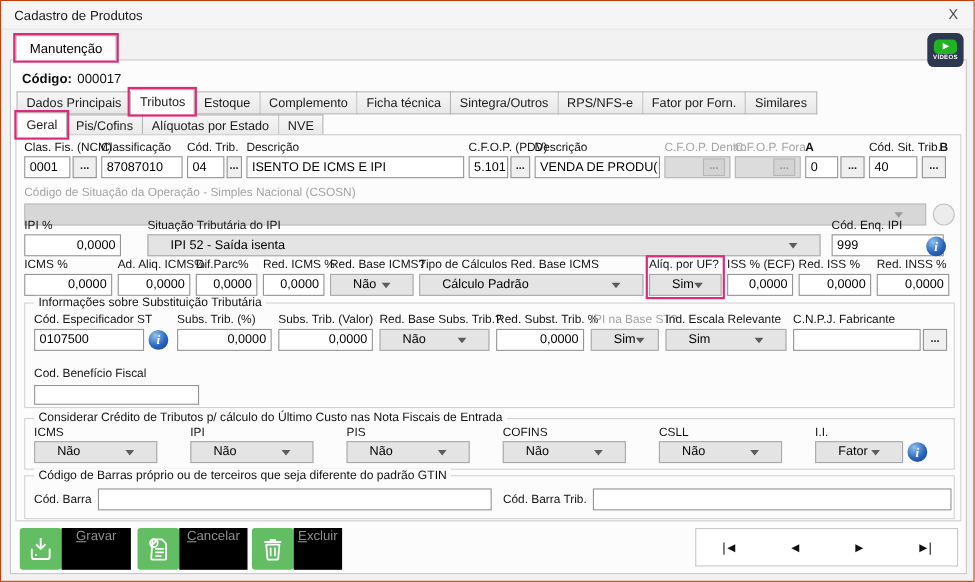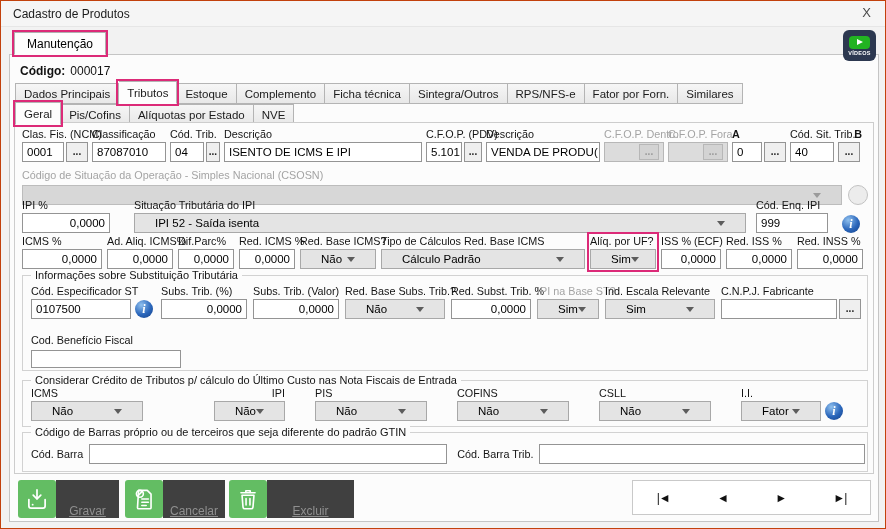--- a/index.html
+++ b/index.html
@@ -84,22 +84,22 @@
   .group { position:absolute; border:1px solid #d2d2d2; background:#fcfcfc; }
   .gtitle { position:absolute; top:-7px; left:8px; background:#fcfcfc; padding:0 4px;
             font-size:11px; color:#141414; white-space:nowrap; }
 
   .inline-row { display:flex; align-items:center; gap:6px; }
 
   
   .fbtn { position:absolute; display:flex; height:38px; cursor:pointer; }
   .fbtn .ic { width:38px; height:38px; background:#63bd63; border-radius:3px; display:flex;
               align-items:center; justify-content:center; flex:none; }
-  .fbtn .tx { background:#404040; flex:1; display:flex; align-items:flex-end; justify-content:center;
-              font-size:12px; color:#8f8f8f;text-decoration:underline; }
+  .fbtn .tx { background:#000000; flex:1; display:flex; align-items:flex-start; justify-content:center;
+              font-size:12px; color:#8f8f8f; }
   .fbtn .tx span { display:block; }
   .fbtn .tx span::first-letter { text-decoration:underline; }
   .navpanel { position:absolute; left:631px; top:479px; width:239px; height:35px; background:#fff;
               border:1px solid #c9c9c9; display:flex; align-items:center; justify-content:space-around; }
   .navbtn { font-size:12px; color:#111; cursor:pointer; letter-spacing:-1px; }
 </style>
 </head>
 <body>
 
 <div class="window">
@@ -248,21 +248,21 @@
         </div>
         <div class="cell" style="width:612px; margin-left:24px;">
           <span class="lbl">Situação Tributária do IPI</span>
           <div class="combo" style="width:612px;">
             <span>IPI 52 - Saída isenta</span>
             <span class="chev"></span>
           </div>
         </div>
         <div class="cell" style="width:80px; margin-left:10px;">
           <span class="lbl">Cód. Enq. IPI</span>
-          <div class="field" style="width:72px;">
+          <div class="field" style="width:102px;">
               <span>999</span>
             </div>
         </div>
         <span class="info" style="margin-left:6px;">i</span>
       </div>
 
       <div class="sec row" style="top:112px; gap:5px;">
         <div class="cell" style="width:80px;">
           <span class="lbl">ICMS %</span>
           <div class="field num">
@@ -400,21 +400,21 @@
       <div class="group" style="left:7px; top:257px; width:846px; height:47px;">
         <span class="gtitle">Considerar Crédito de Tributos p/ cálculo do Último Custo nas Nota Fiscais de Entrada</span>
         <div class="row" style="position:absolute; left:8px; top:6px; gap:30px;">
           <div class="cell" style="width:112px;">
             <span class="lbl">ICMS</span>
             <div class="combo">
               <span>Não</span>
               <span class="chev"></span>
             </div>
           </div>
-          <div class="cell" style="width:112px;align-items:flex-end;">
+          <div class="cell" style="width:112px;">
             <span class="lbl">IPI</span>
             <div class="combo">
               <span>Não</span>
               <span class="chev"></span>
             </div>
           </div>
           <div class="cell" style="width:112px;">
             <span class="lbl">PIS</span>
             <div class="combo">
               <span>Não</span>
@@ -483,21 +483,21 @@
           <path d="M7 4 h8 l3.5 3.5 v12.5 a1 1 0 0 1 -1 1 h-10.5 a1 1 0 0 1 -1 -1 z"></path>
           <path d="M10 12 h6 M10 15 h6 M10 18 h4"></path>
           <circle cx="8.2" cy="7.2" r="3.2"></circle>
             <path d="M6 9.4 L10.4 5"></path>
         </svg>
       </span>
       <span class="tx">
           <span>Cancelar</span>
         </span>
     </div>
-    <div class="fbtn" style="left:219px; top:425px; width:125px;">
+    <div class="fbtn" style="left:219px; top:425px; width:82px;">
       <span class="ic">
         <svg width="26" height="26" viewBox="0 0 24 24" fill="none" stroke="#fff" stroke-width="1.5" stroke-linecap="round" stroke-linejoin="round">
           <path d="M6.5 8.5 h11 l-0.9 11 a1.6 1.6 0 0 1 -1.6 1.5 h-6 a1.6 1.6 0 0 1 -1.6 -1.5 z"></path>
           <path d="M5.5 6.2 h13"></path>
             <path d="M10 6 v-1.6 h4 v1.6"></path>
           <path d="M10.2 11.5 v6 M13.8 11.5 v6"></path>
         </svg>
       </span>
       <span class="tx">
           <span>Excluir</span>

